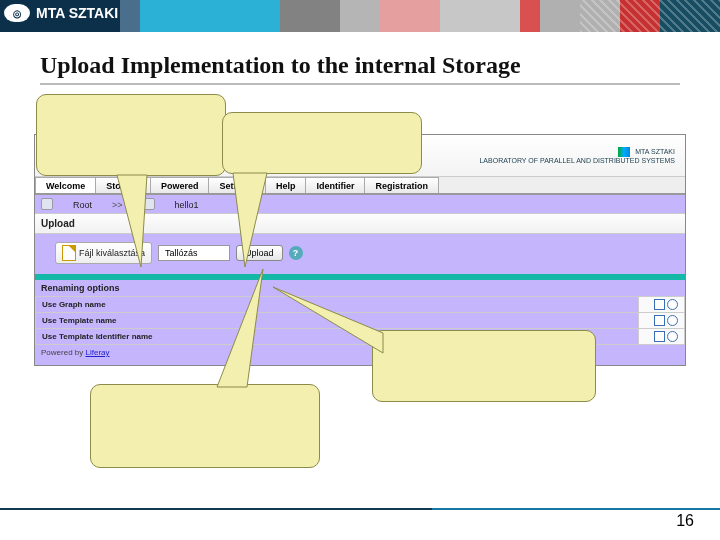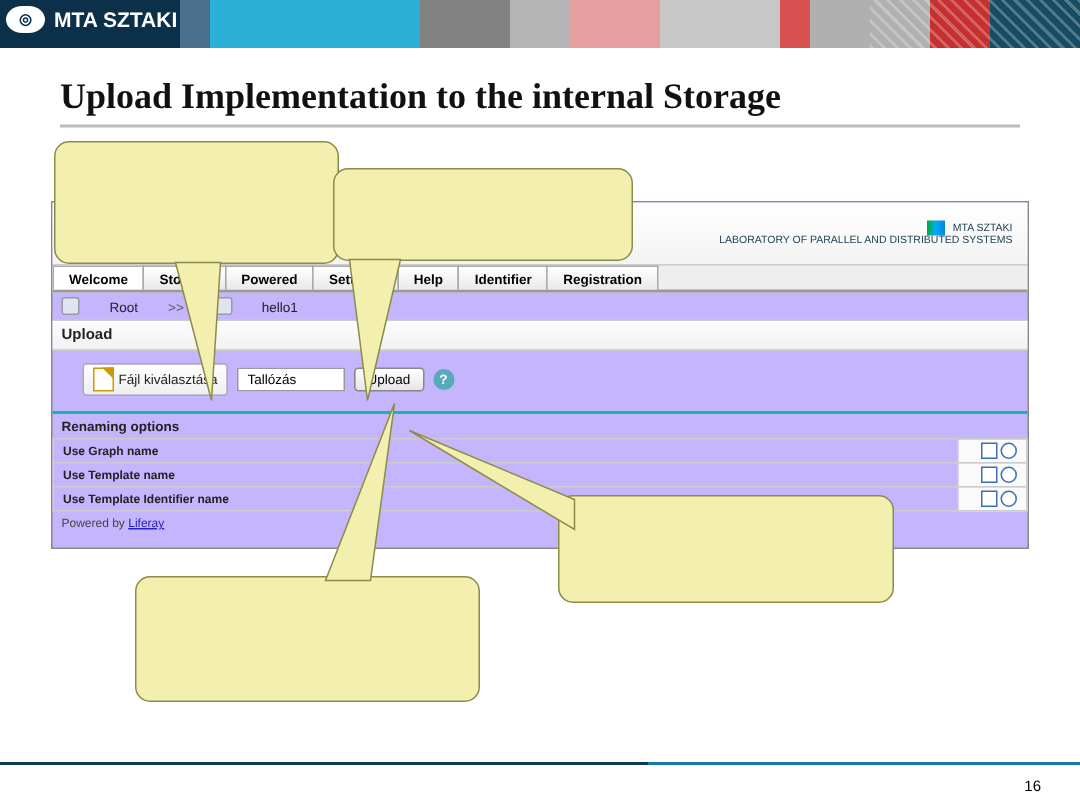--- a/index.html
+++ b/index.html
@@ -42,21 +42,21 @@
 
   
   .slide-title {
     position:absolute; top:52px; left:40px; right:40px;
     font-family: Liberation Serif, serif;
     font-size:24px; font-weight:bold; color:#111;
     border-bottom:2px solid #bbb; padding-bottom:4px;
   }
 
   
-  .page-no { position:absolute; right:26px; bottom:10px; font-size:10px; color:#000; }
+  .page-no { position:absolute; right:26px; bottom:10px; font-size:16px; color:#000; }
   .footer-line { position:absolute; left:0; right:0; bottom:30px; height:2px;
     background:linear-gradient(90deg,#123a52 0 60%,#1678a5 60% 100%); }
 
   
   .app {
     position:absolute; left:34px; right:34px; top:134px; height:232px;
     border:1px solid #888; background:#c4b5fd; font-size:9px; color:#222;
   }
   .app-header {
     height:42px; display:flex; align-items:center; justify-content:space-between;
@@ -104,21 +104,21 @@
   .file-btn { display:flex; align-items:center; gap:3px;
     border:1px solid #aaa; background:linear-gradient(#fff,#eee); padding:2px 6px; border-radius:3px; }
   .doc-icon { width:14px; height:16px; background:#fff; border:1px solid #c90; position:relative; }
   .doc-icon::before{content:""; position:absolute; right:-1px; top:-1px; border:4px solid transparent; border-top-color:#c90; border-right-color:#c90; }
   .txtfield { width:72px; height:16px; border:1px solid #999; background:#fff; font-size:9px; padding:0 6px; }
   .btn { border:1px solid #888; background:linear-gradient(#fff,#e6e6e6); padding:2px 8px; border-radius:3px; font-size:9px; }
   .info-dot { width:14px; height:14px; border-radius:50%; background:#5ab; color:#fff;
     display:inline-flex; align-items:center; justify-content:center; font-size:9px; font-weight:bold; }
 
   
-  .opts { border-top:2px solid #14b8a6; }
+  .opts { border-top:6px solid #14b8a6; }
   .opts-title { font-size:9px; font-weight:bold; padding:3px 6px; }
   .opts table { width:100%; border-collapse:collapse; }
   .opts td { border:1px solid #ccc; padding:2px 6px; font-size:8px; height:16px;font-weight:bold; }
   .opts td.chk { width:46px; text-align:right; background:#fafafa; }
   .chkbox { display:inline-block; width:11px; height:11px; border:1px solid #3b6fb5; background:#fff; vertical-align:middle; }
   .radio { display:inline-block; width:11px; height:11px; border:1px solid #3b6fb5; border-radius:50%; background:#fff; vertical-align:middle; }
 
   .powered { text-align:left; font-size:8px; padding:3px 6px; color:#444; }
   .powered a { color:#22c; text-decoration:underline; }
 

